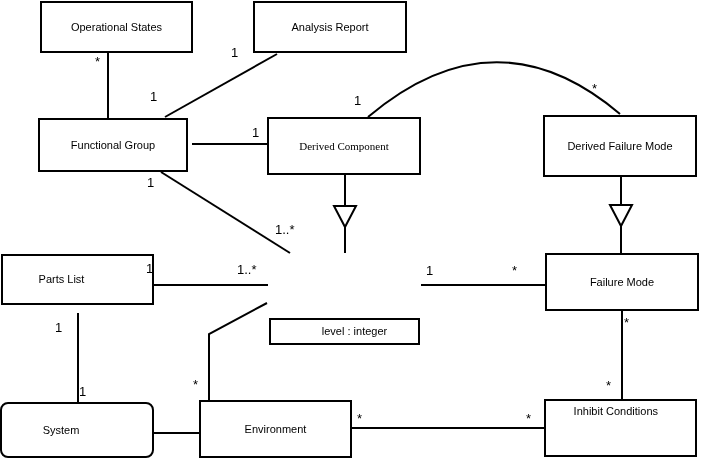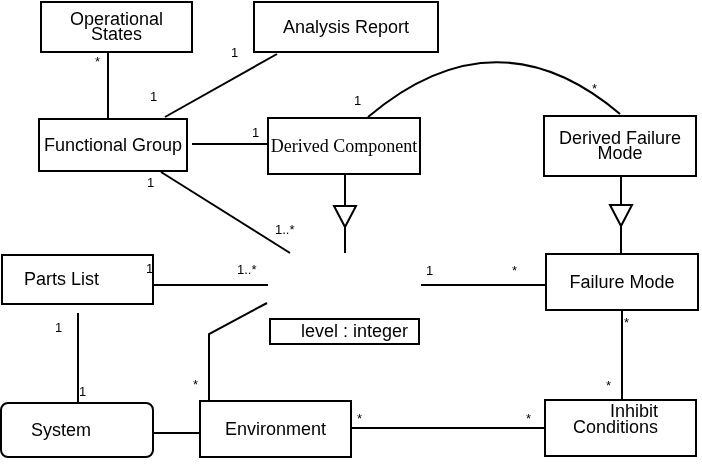--- a/index.html
+++ b/index.html
@@ -13,21 +13,21 @@
   }
   #edges{position:absolute;left:0;top:0;z-index:1;}
   .node{
     position:absolute;
     box-sizing:border-box;
     background:#ffffff;
     border:2px solid #000000;
     display:flex;
     align-items:center;
     justify-content:center;
-    font-size:18px;
+    font-size:11px;
     line-height:15px;
     z-index:2;
     text-align:center;
   }
   .node .shift-left{position:relative;left:-16px;}
   .node.attr-compartment{
     justify-content:center;
     padding-left:20px;
     text-align:left;
   }
@@ -71,21 +71,21 @@
       <line x1="622" y1="311" x2="622" y2="400"></line>
       <polygon points="334,206 356,206 345,227" fill="#ffffff"></polygon>
       <polygon points="610,205 632,205 621,226" fill="#ffffff"></polygon>
     </g>
   </svg>
 
   <div class="node" style="left:40px;top:1px;width:153px;height:52px;">
     <span>Operational States</span>
   </div>
 
-  <div class="node" style="left:253px;top:1px;width:186px;height:52px;text-align:right;">
+  <div class="node" style="left:253px;top:1px;width:154px;height:52px;text-align:right;">
     <span>Analysis Report</span>
   </div>
 
   <div class="node" style="left:38px;top:118px;width:150px;height:54px;">
     <span>Functional Group</span>
   </div>
 
   <div class="node" style="left:267px;top:117px;width:154px;height:58px;font-family:Liberation Serif, serif;">
     <span>Derived Component</span>
   </div>

